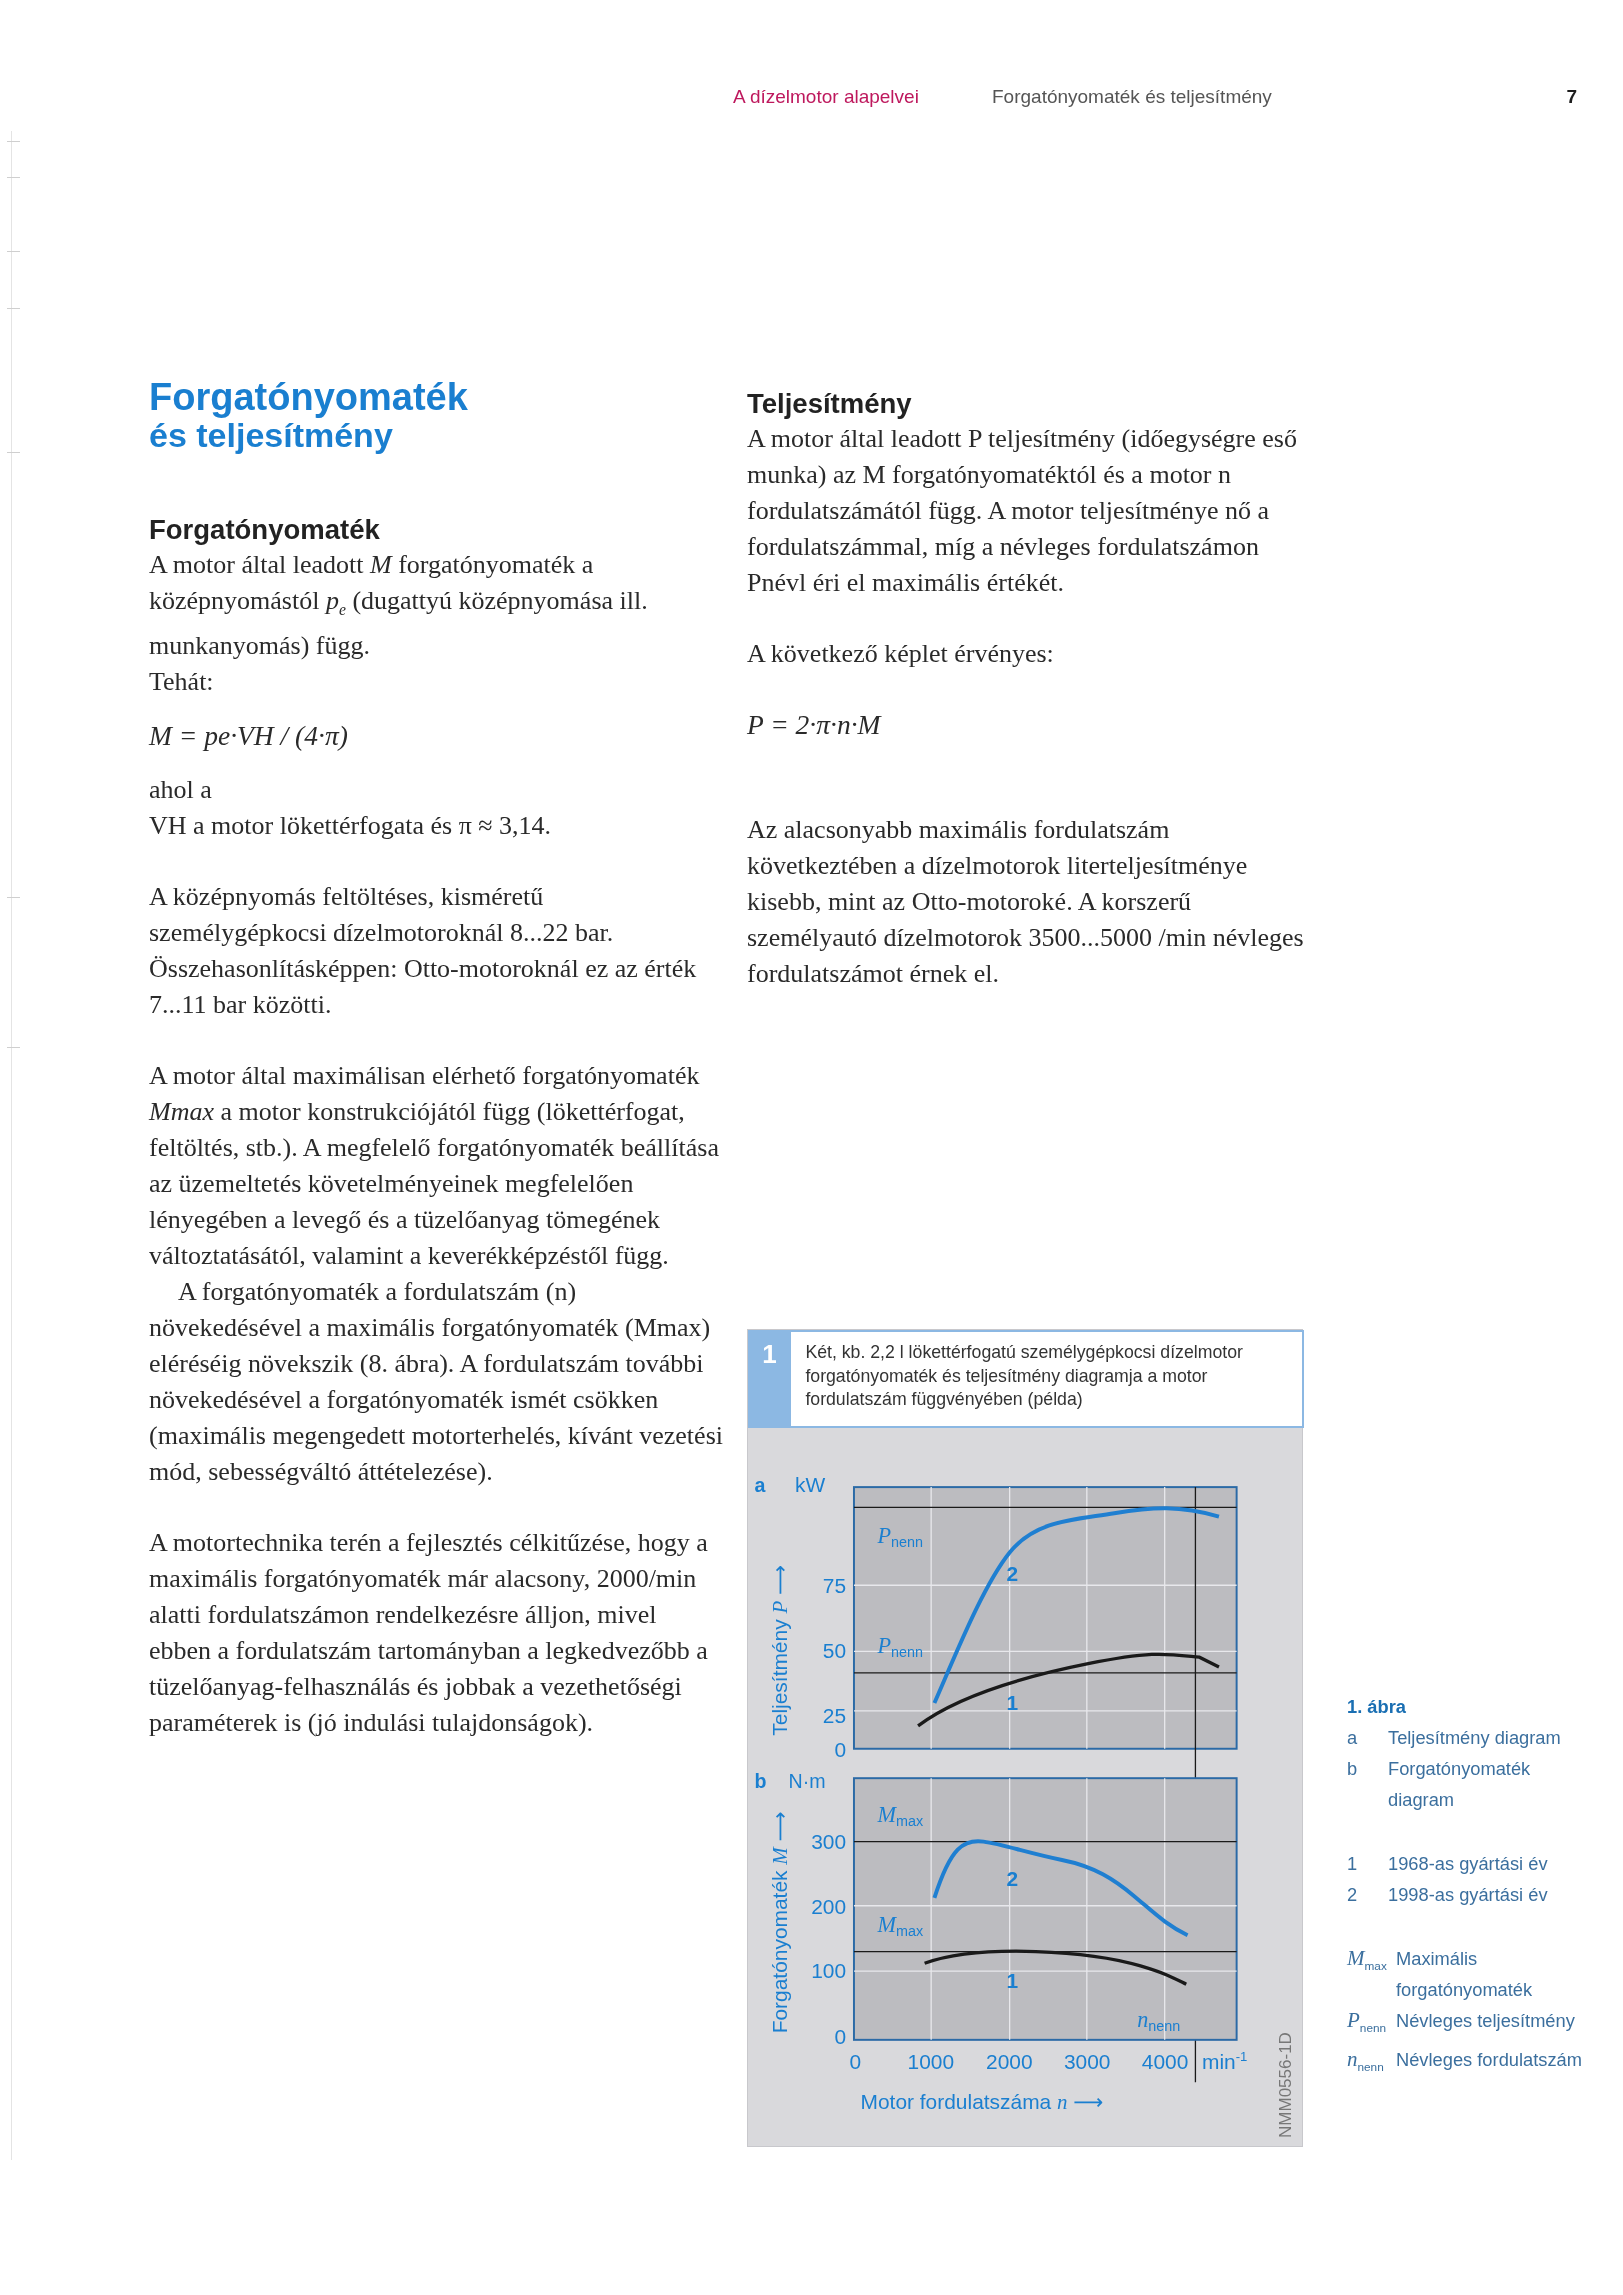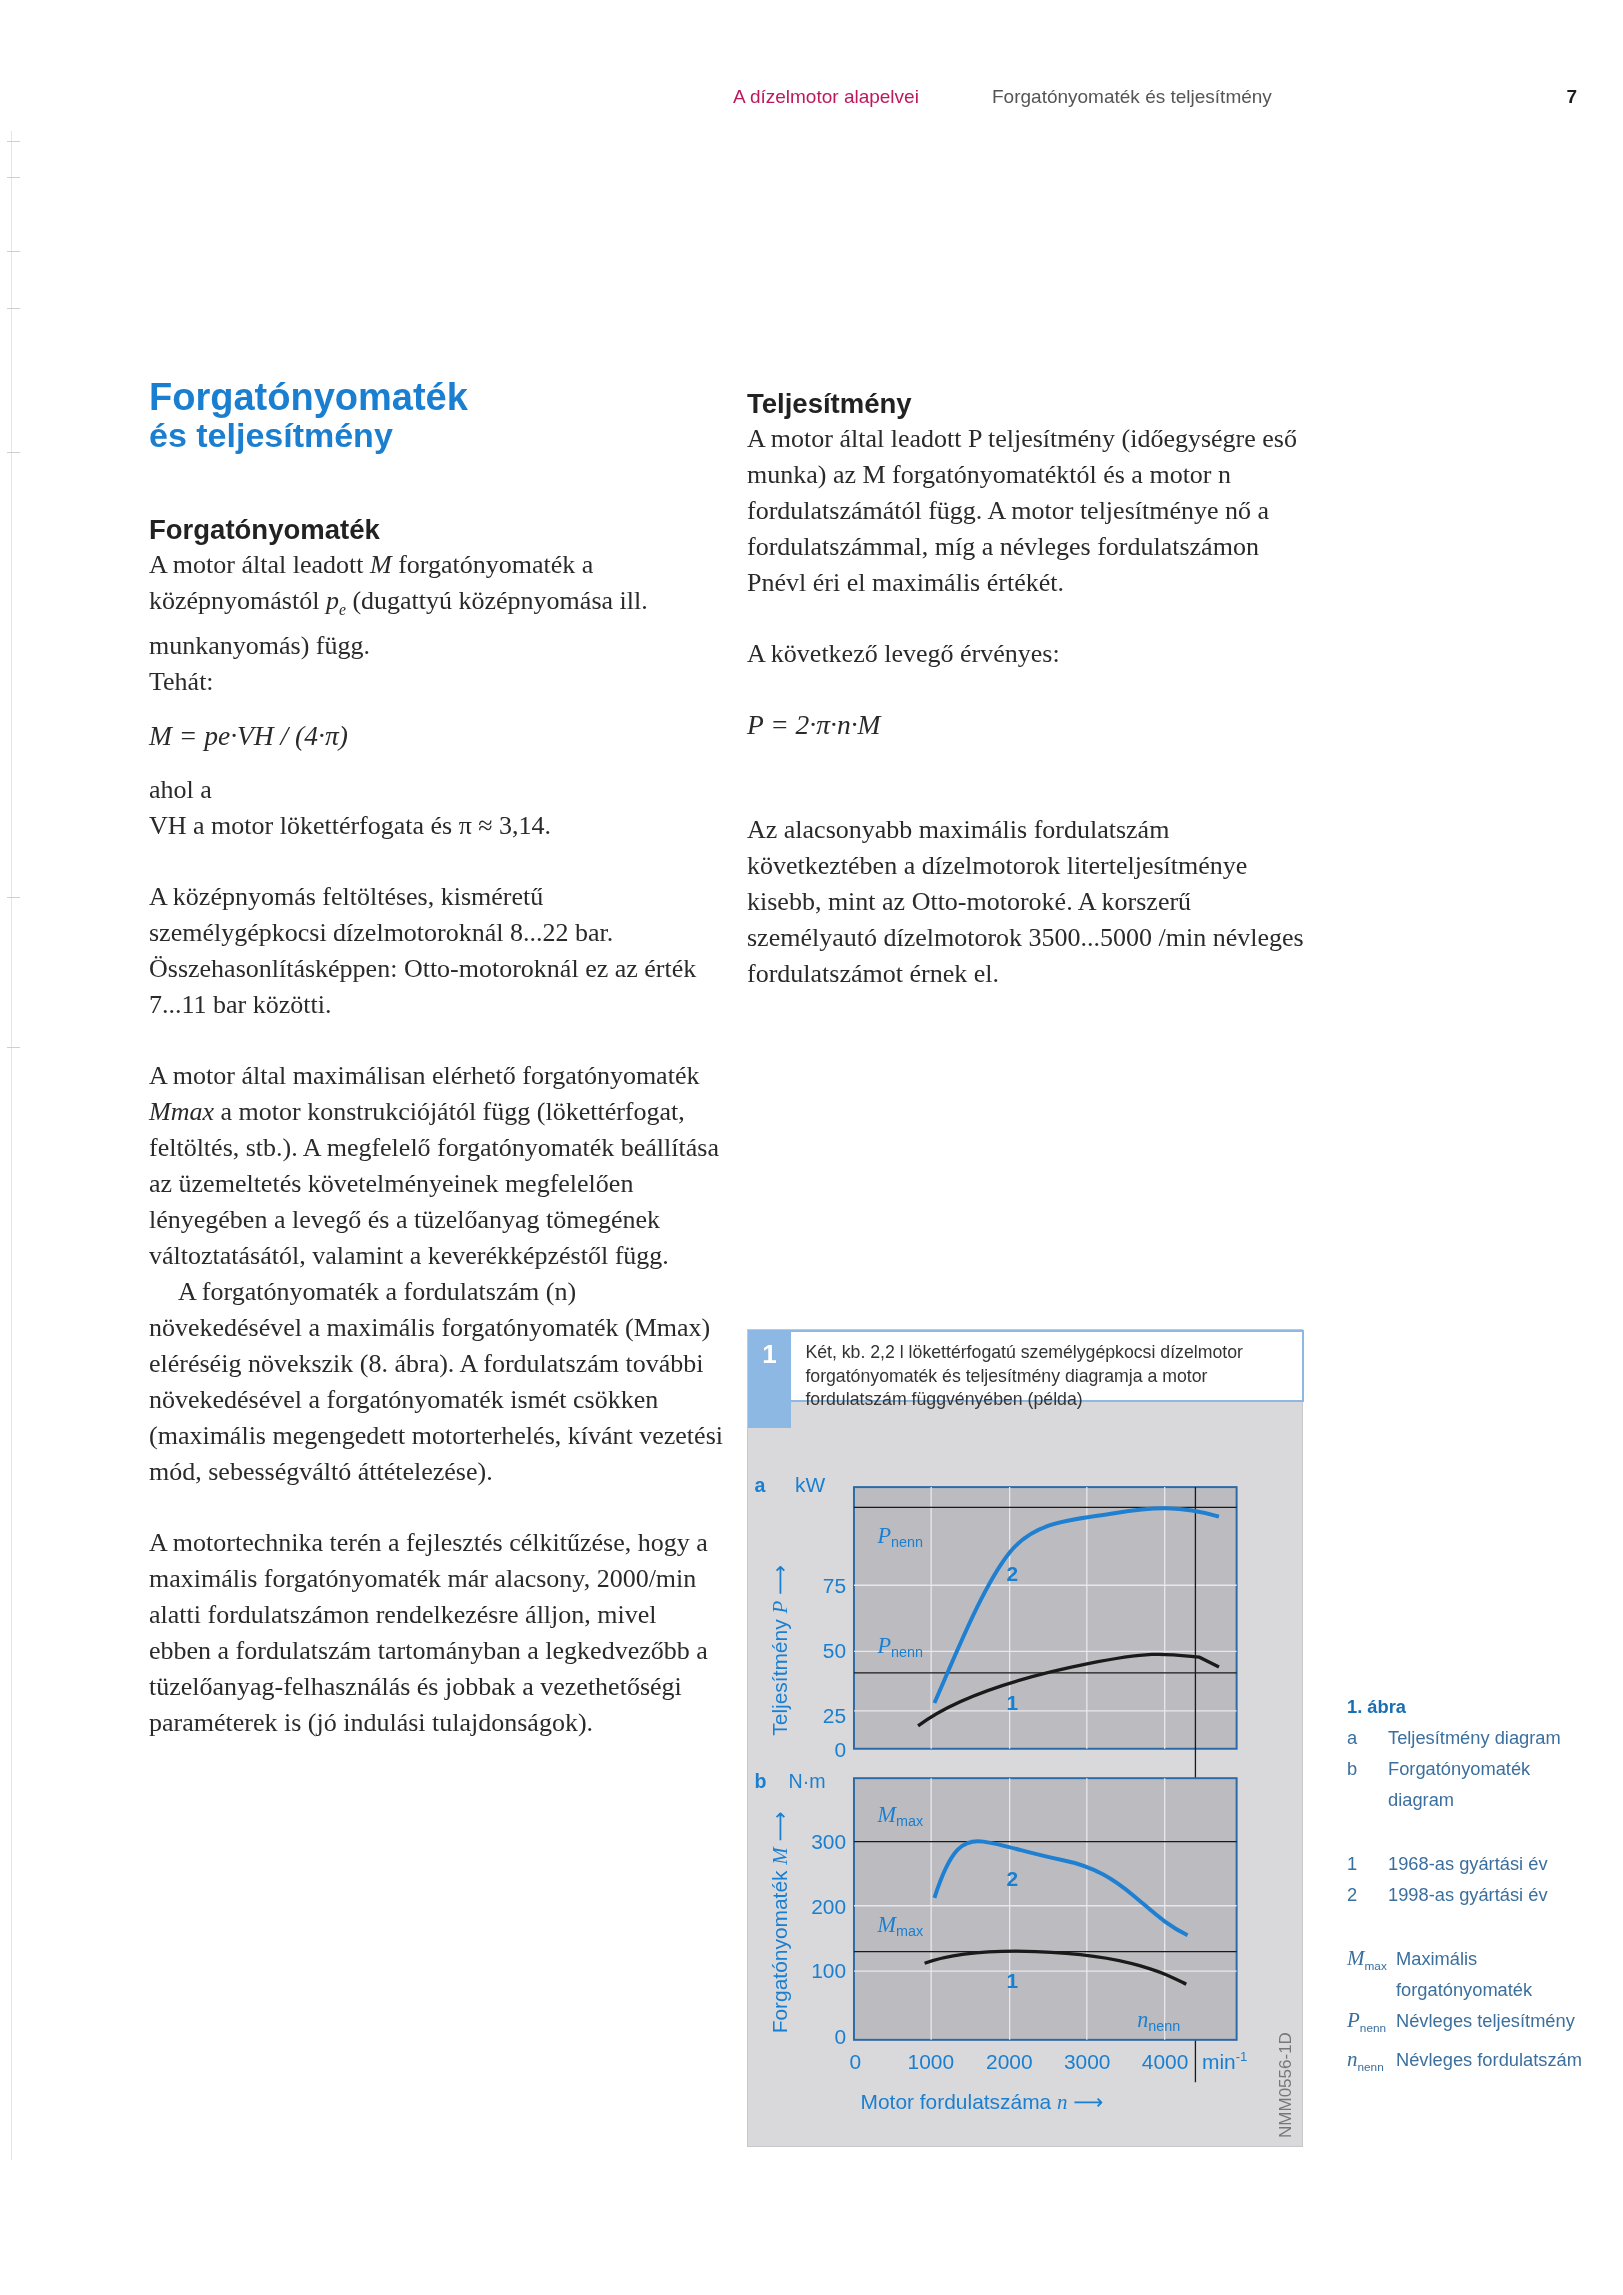--- a/index.html
+++ b/index.html
@@ -28,21 +28,21 @@
   .gap-s { height: 18.3px; }
   .gap-m { height: 35px; }
   .indent { text-indent: 29px; }
   sub.s { font-size: 15.7px; font-style: italic; }
 
   
   .figure { position: absolute; left: 747px; top: 1329px; width: 556px; height: 818px;
     background: #d9d9dc; border: 1.3px solid #c8c8cc; }
   .fig-number { position: absolute; left: 0; top: 0; width: 43px; height: 98px; background: #8cb8e3;
     font-family: "Liberation Sans", sans-serif; font-weight: bold; color: #fff; font-size: 26px; text-align: center; padding-top: 9.2px; }
-  .fig-caption { position: absolute; left: 43px; top: 0; width: 513px; height: 72px; background: #ffffff;
+  .fig-caption { position: absolute; left: 43px; top: 0; width: 513px; height: 98px; background: #ffffff;
     border: 2px solid #8cb8e3; border-left: none;
     font-family: "Liberation Sans", sans-serif; font-size: 17.7px; line-height: 23.6px; color: #333; padding: 9.2px 0 0 14.4px; }
 
   .chart-svg { position: absolute; left: 0; top: 98px; }
 
   .fig-legend { position: absolute; left: 1347px; top: 1651px; width: 249px;
     font-family: "Liberation Sans", sans-serif; font-size: 18.3px; line-height: 31px; color: #3b6f9e; }
   .fig-legend .lg-title { font-weight: bold; color: #1a6fb3; margin-top: 40px; }
   .fig-legend .row { display: flex; }
   .fig-legend .key { width: 41px; flex: 0 0 41px; }
@@ -89,21 +89,21 @@
   <p class="para"><span>A motor által maximálisan elérhető forgatónyomaték </span><i>Mmax</i><span> a motor konstrukciójától függ (lökettérfogat, feltöltés, stb.). A megfelelő forgatónyomaték beállítása az üzemeltetés követelményeinek megfelelően lényegében a levegő és a tüzelőanyag tömegének változtatásától, valamint a keverékképzéstől függ.</span></p>
   <p class="para indent">A forgatónyomaték a fordulatszám (n) növekedésével a maximális forgatónyomaték (Mmax) eléréséig növekszik (8. ábra). A fordulatszám további növekedésével a forgatónyomaték ismét csökken (maximális megengedett motorterhelés, kívánt vezetési mód, sebességváltó áttételezése).</p>
   <div class="gap-m"></div>
   <p class="para">A motortechnika terén a fejlesztés célkitűzése, hogy a maximális forgatónyomaték már alacsony, 2000/min alatti fordulatszámon rendelkezésre álljon, mivel ebben a fordulatszám tartományban a legkedvezőbb a tüzelőanyag-felhasználás és jobbak a vezethetőségi paraméterek is (jó indulási tulajdonságok).</p>
 </div>
 
 <div class="col-right">
   <div class="h2">Teljesítmény</div>
   <p class="para">A motor által leadott P teljesítmény (időegységre eső munka) az M forgatónyomatéktól és a motor n fordulatszámától függ. A motor teljesítménye nő a fordulatszámmal, míg a névleges fordulatszámon Pnévl éri el maximális értékét.</p>
   <div class="gap-m"></div>
-  <p class="para">A következő levegő érvényes:</p>
+  <p class="para">A következő képlet érvényes:</p>
   <div class="gap-m"></div>
   <p class="formula">P = 2·π·n·M</p>
   <div class="gap-m"></div>
   <div class="gap-m"></div>
   <p class="para">Az alacsonyabb maximális fordulatszám következtében a dízelmotorok literteljesítménye kisebb, mint az Otto-motoroké. A korszerű személyautó dízelmotorok 3500...5000 /min névleges fordulatszámot érnek el.</p>
 </div>
 
 <div class="figure">
   <div class="fig-number">1</div>
   <div class="fig-caption">Két, kb. 2,2 l lökettérfogatú személygépkocsi dízelmotor forgatónyomaték és teljesítmény diagramja a motor fordulatszám függvényében (példa)</div>

